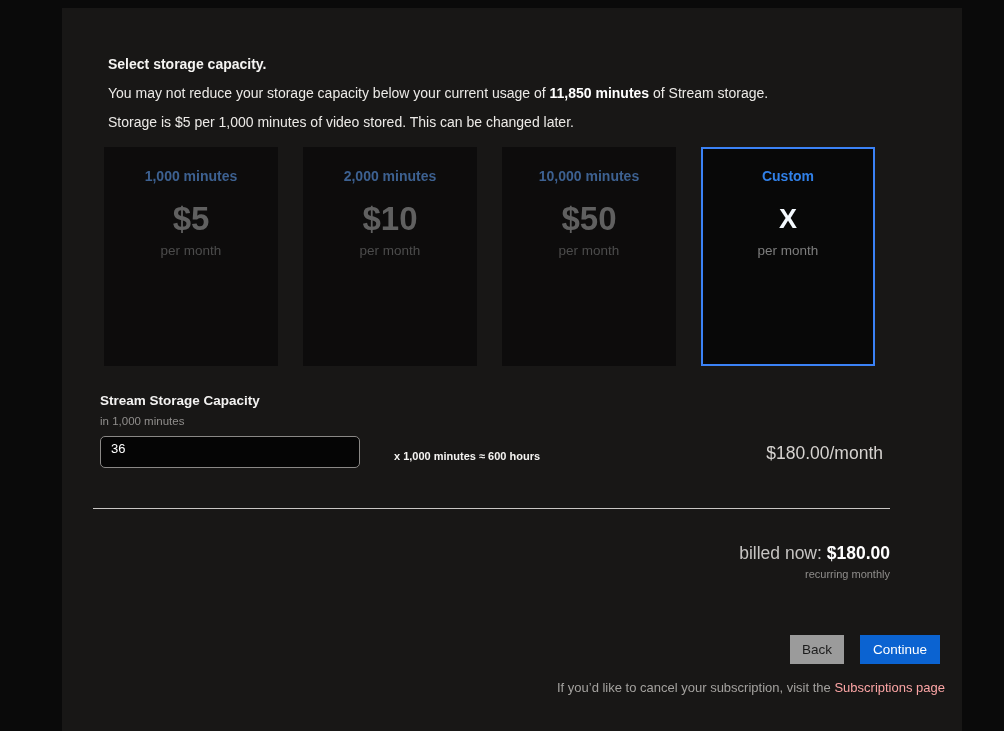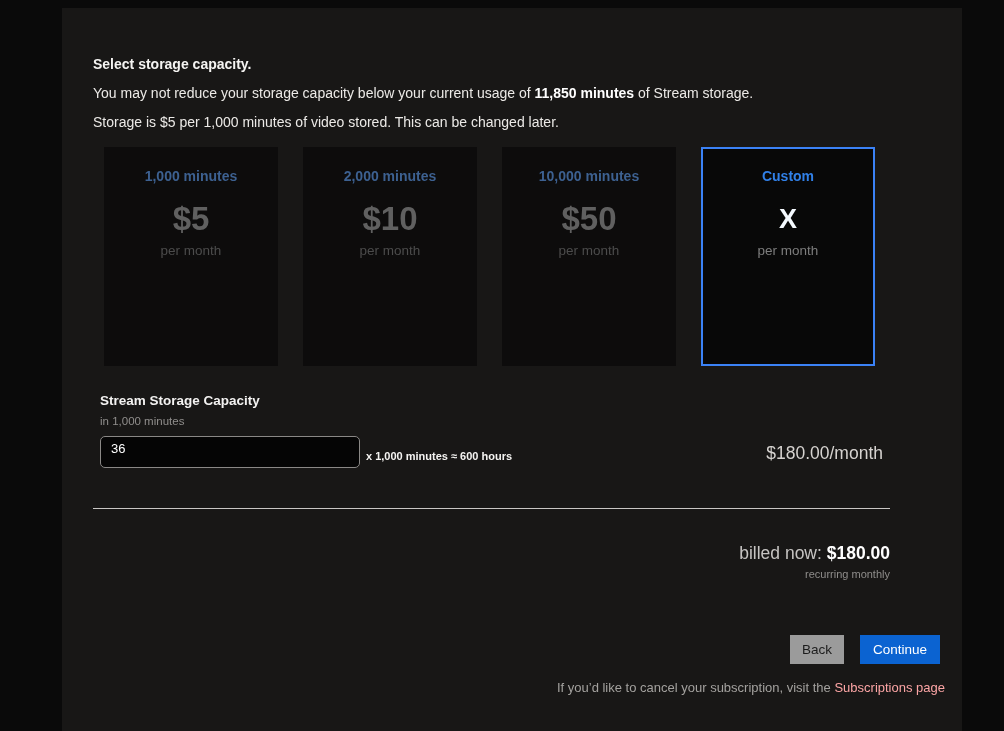--- a/index.html
+++ b/index.html
@@ -11,21 +11,21 @@
     overflow: hidden;
     position: relative;
   }
   .panel {
     position: absolute;
     left: 62px; top: 8px;
     width: 900px; height: 723px;
     background: #181716;
   }
   
-  .intro { padding: 46px 0 0 31px; }
+  .intro { padding: 46px 0 0 31px; margin-left: 15px; }
   .intro h1 {
     font-size: 14px; font-weight: bold; color: #f5f4f2; line-height: 20px;
   }
   .intro p { font-size: 14px; line-height: 20px; margin-top: 9px; color: #eceae7; }
   .intro p .strong { font-weight: bold; color: #ffffff; }
   
   .tiles {
     display: flex; gap: 25px;
     margin: 15px 0 0 42px;
   }
@@ -48,21 +48,21 @@
     border: 2px solid #3b82f6;
     padding-top: 18px;
   }
   .tile.selected .tier-title { color: #3180e8; }
   .tile.selected .tier-price { color: #f5faff; font-size: 27px; font-weight: 600; }
   .tile.selected .tier-period { color: #7d7d7d; }
   
   .capacity { padding: 26px 0 0 38px; }
   .capacity .cap-label { font-size: 13.5px; font-weight: bold; color: #f3f2f1; line-height: 18px; }
   .capacity .cap-sublabel { font-size: 11.5px; color: #908e8c; margin-top: 4px; line-height: 14px; }
-  .cap-row { display: flex; align-items: flex-end; margin-top: 8px; }
+  .cap-row { display: flex; align-items: flex-end; margin-top: 8px; gap: 28px; }
   .cap-input {
     width: 260px; height: 32px;
     background: #050505;
     border: 1px solid #8a8886;
     border-radius: 5px;
     color: #ffffff;
     font-size: 13px;
     font-family: "Liberation Sans", sans-serif;
     padding: 0 10px 8px 10px;
   }

